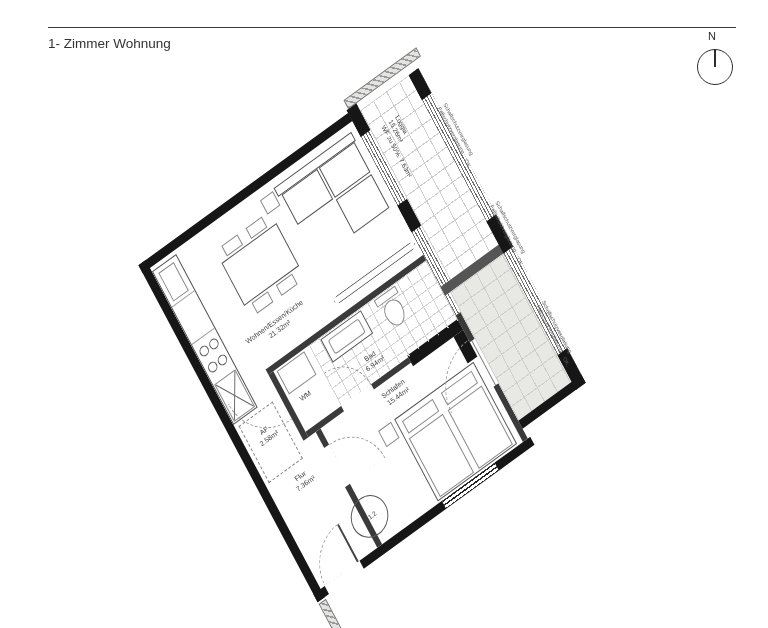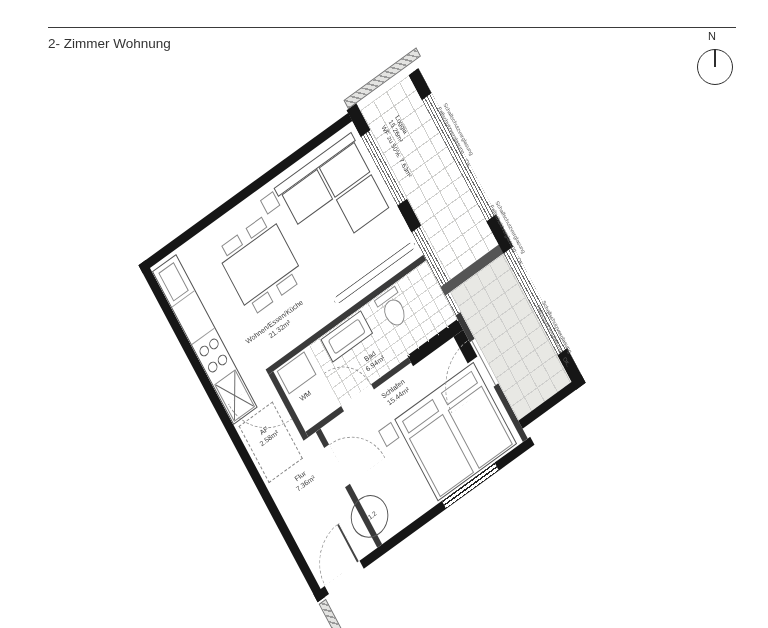--- a/index.html
+++ b/index.html
@@ -34,21 +34,21 @@
   .title{font-size:13.5px;color:#333;}
   .nlabel{font-size:11px;color:#2e2e2e;}
   .unit-circle{border:1.2px solid #555;border-radius:50%;box-sizing:border-box;
                display:flex;align-items:center;justify-content:center;
                font-size:6.5px;color:#3c3c3c;}
 </style>
 </head>
 <body>
 
 <div class="a" style="left:48px;top:27px;width:688px;height:1.3px;background:#3a3a3a;"></div>
-<div class="a title" style="left:48px;top:36px;">2- Zimmer Wohnung</div>
+<div class="a title" style="left:48px;top:36px;">1- Zimmer Wohnung</div>
 
 <div class="a" style="left:690px;top:28px;width:60px;height:70px;">
   <div class="a nlabel" style="left:18px;top:2px;">N</div>
   <div class="a" style="left:7px;top:21px;width:34px;height:34px;border:1.5px solid #2e2e2e;border-radius:50%;"></div>
   <div class="a" style="left:23.5px;top:21px;width:2px;height:18px;background:#2e2e2e;"></div>
 </div>
 
 <div class="plan">
 
   <div class="a wall" style="left:-9px;top:-9px;width:268px;height:9px;"></div>

